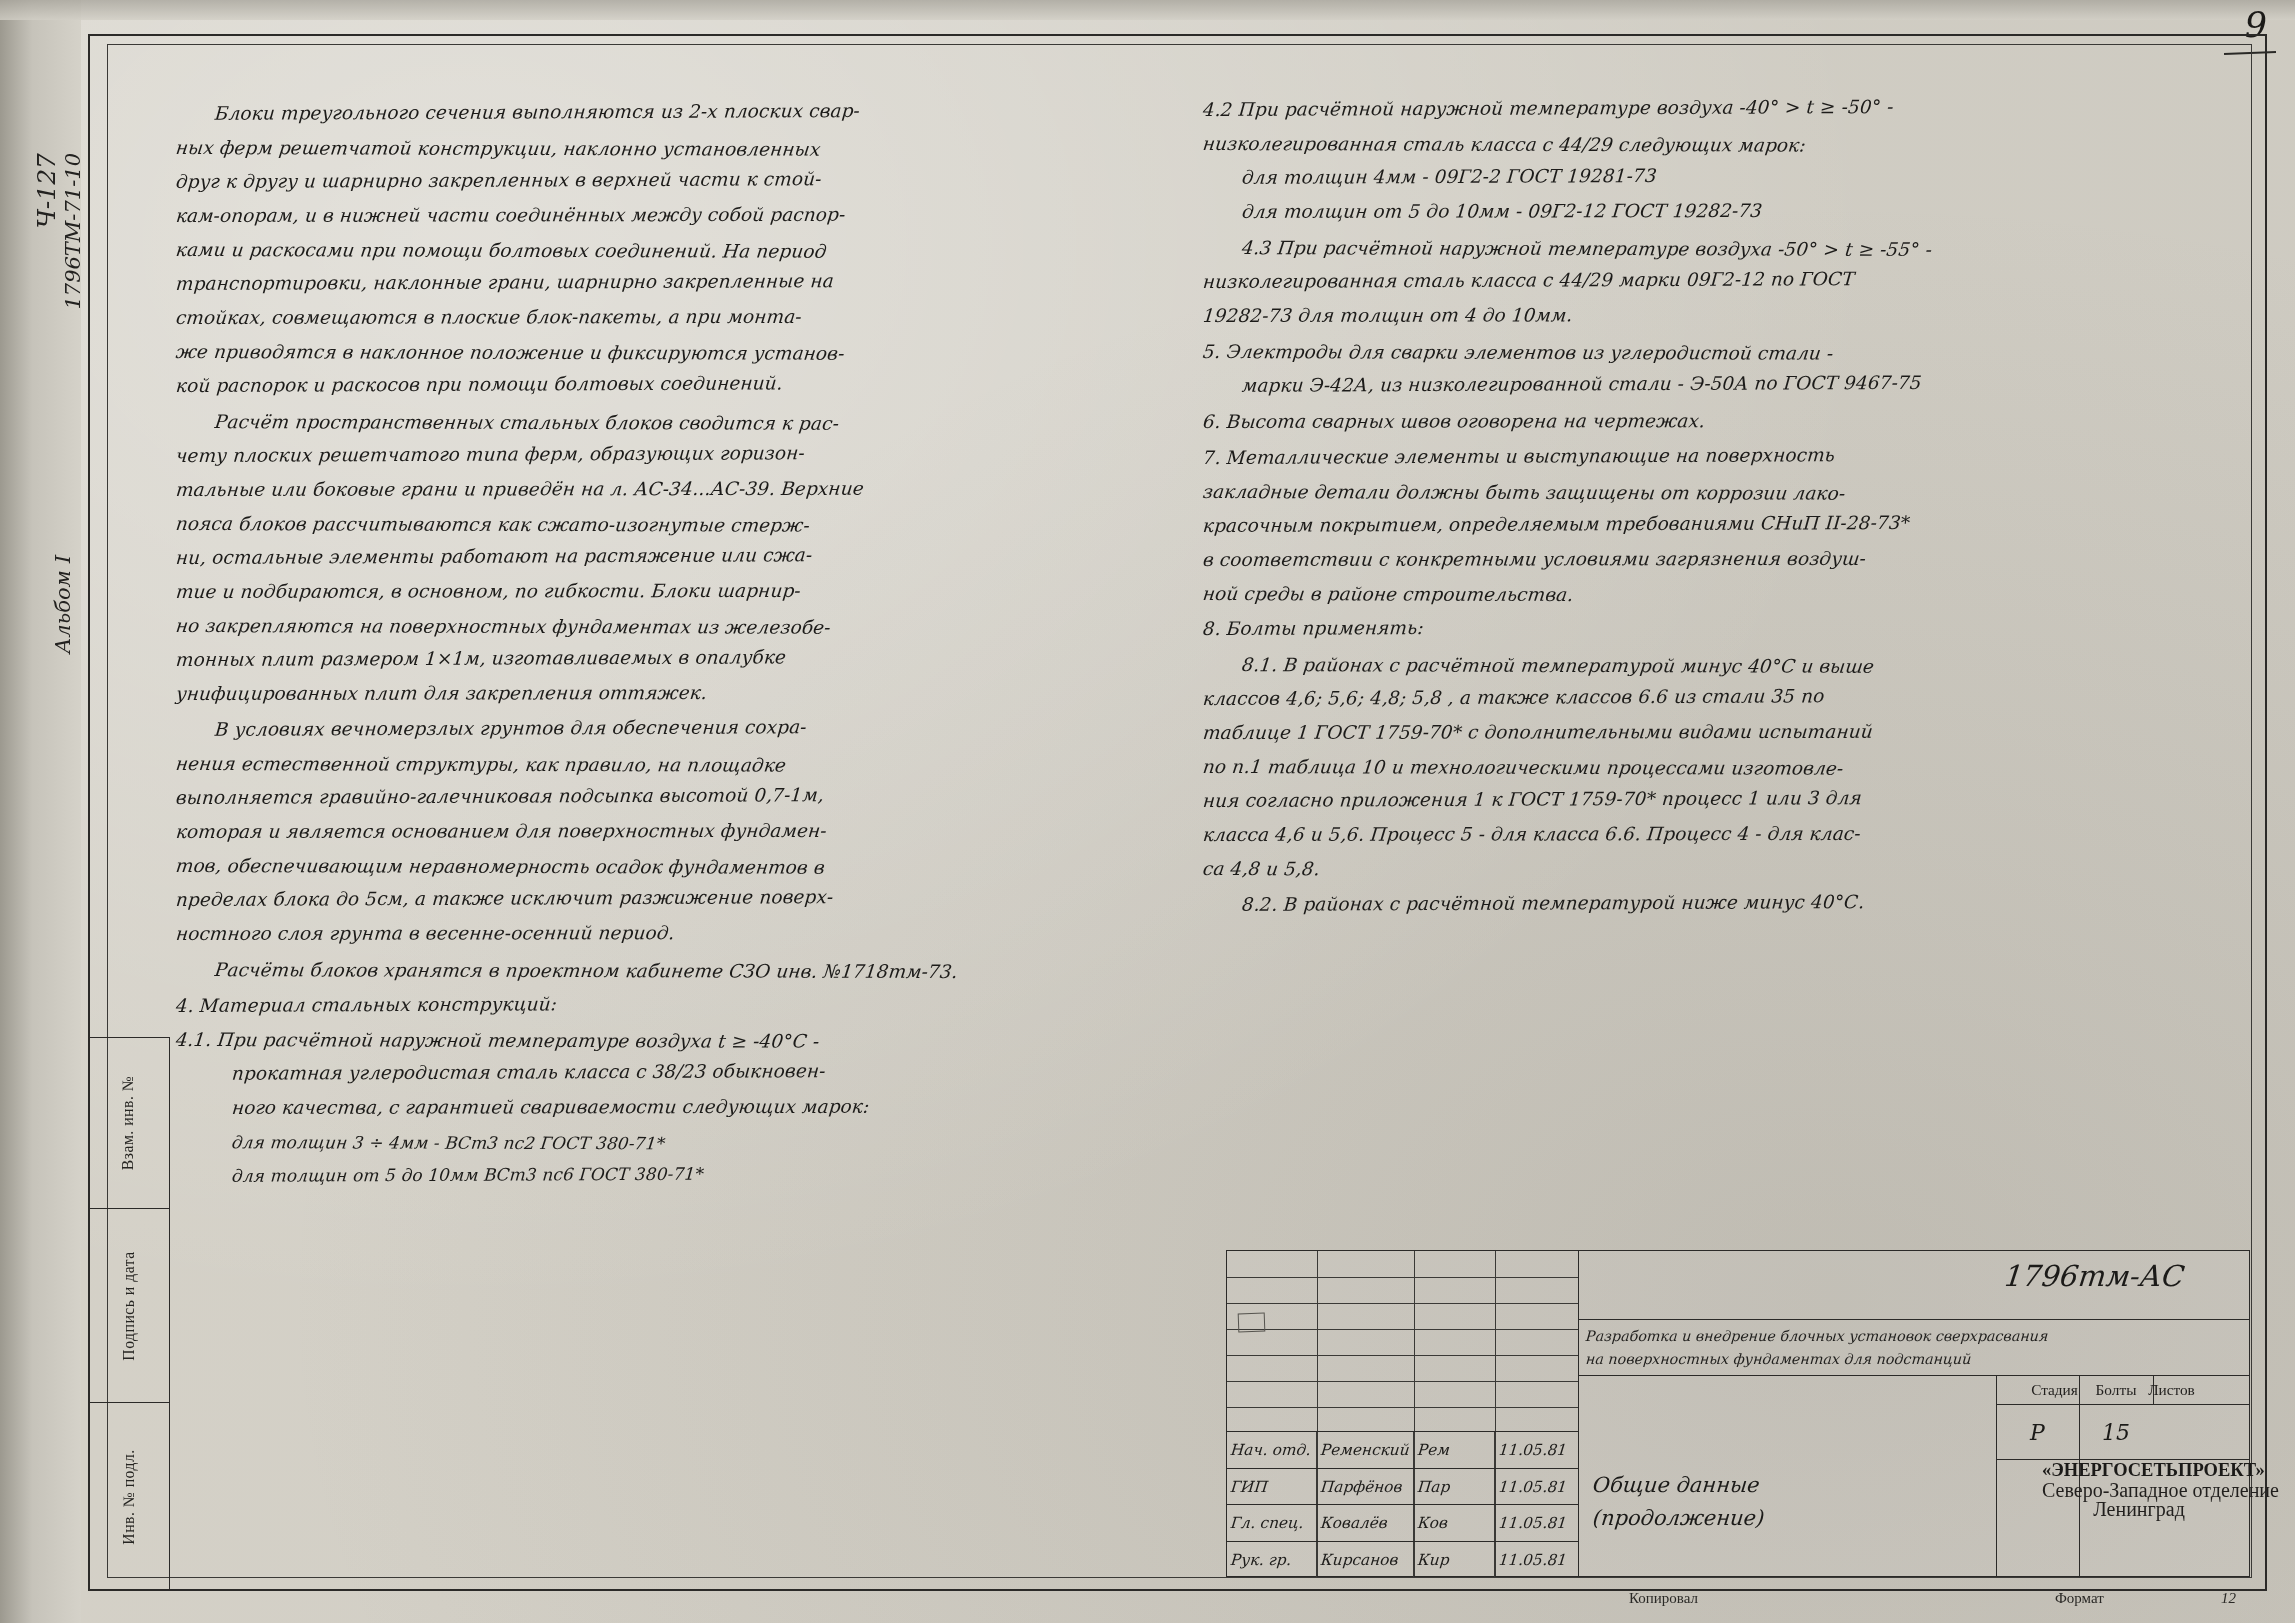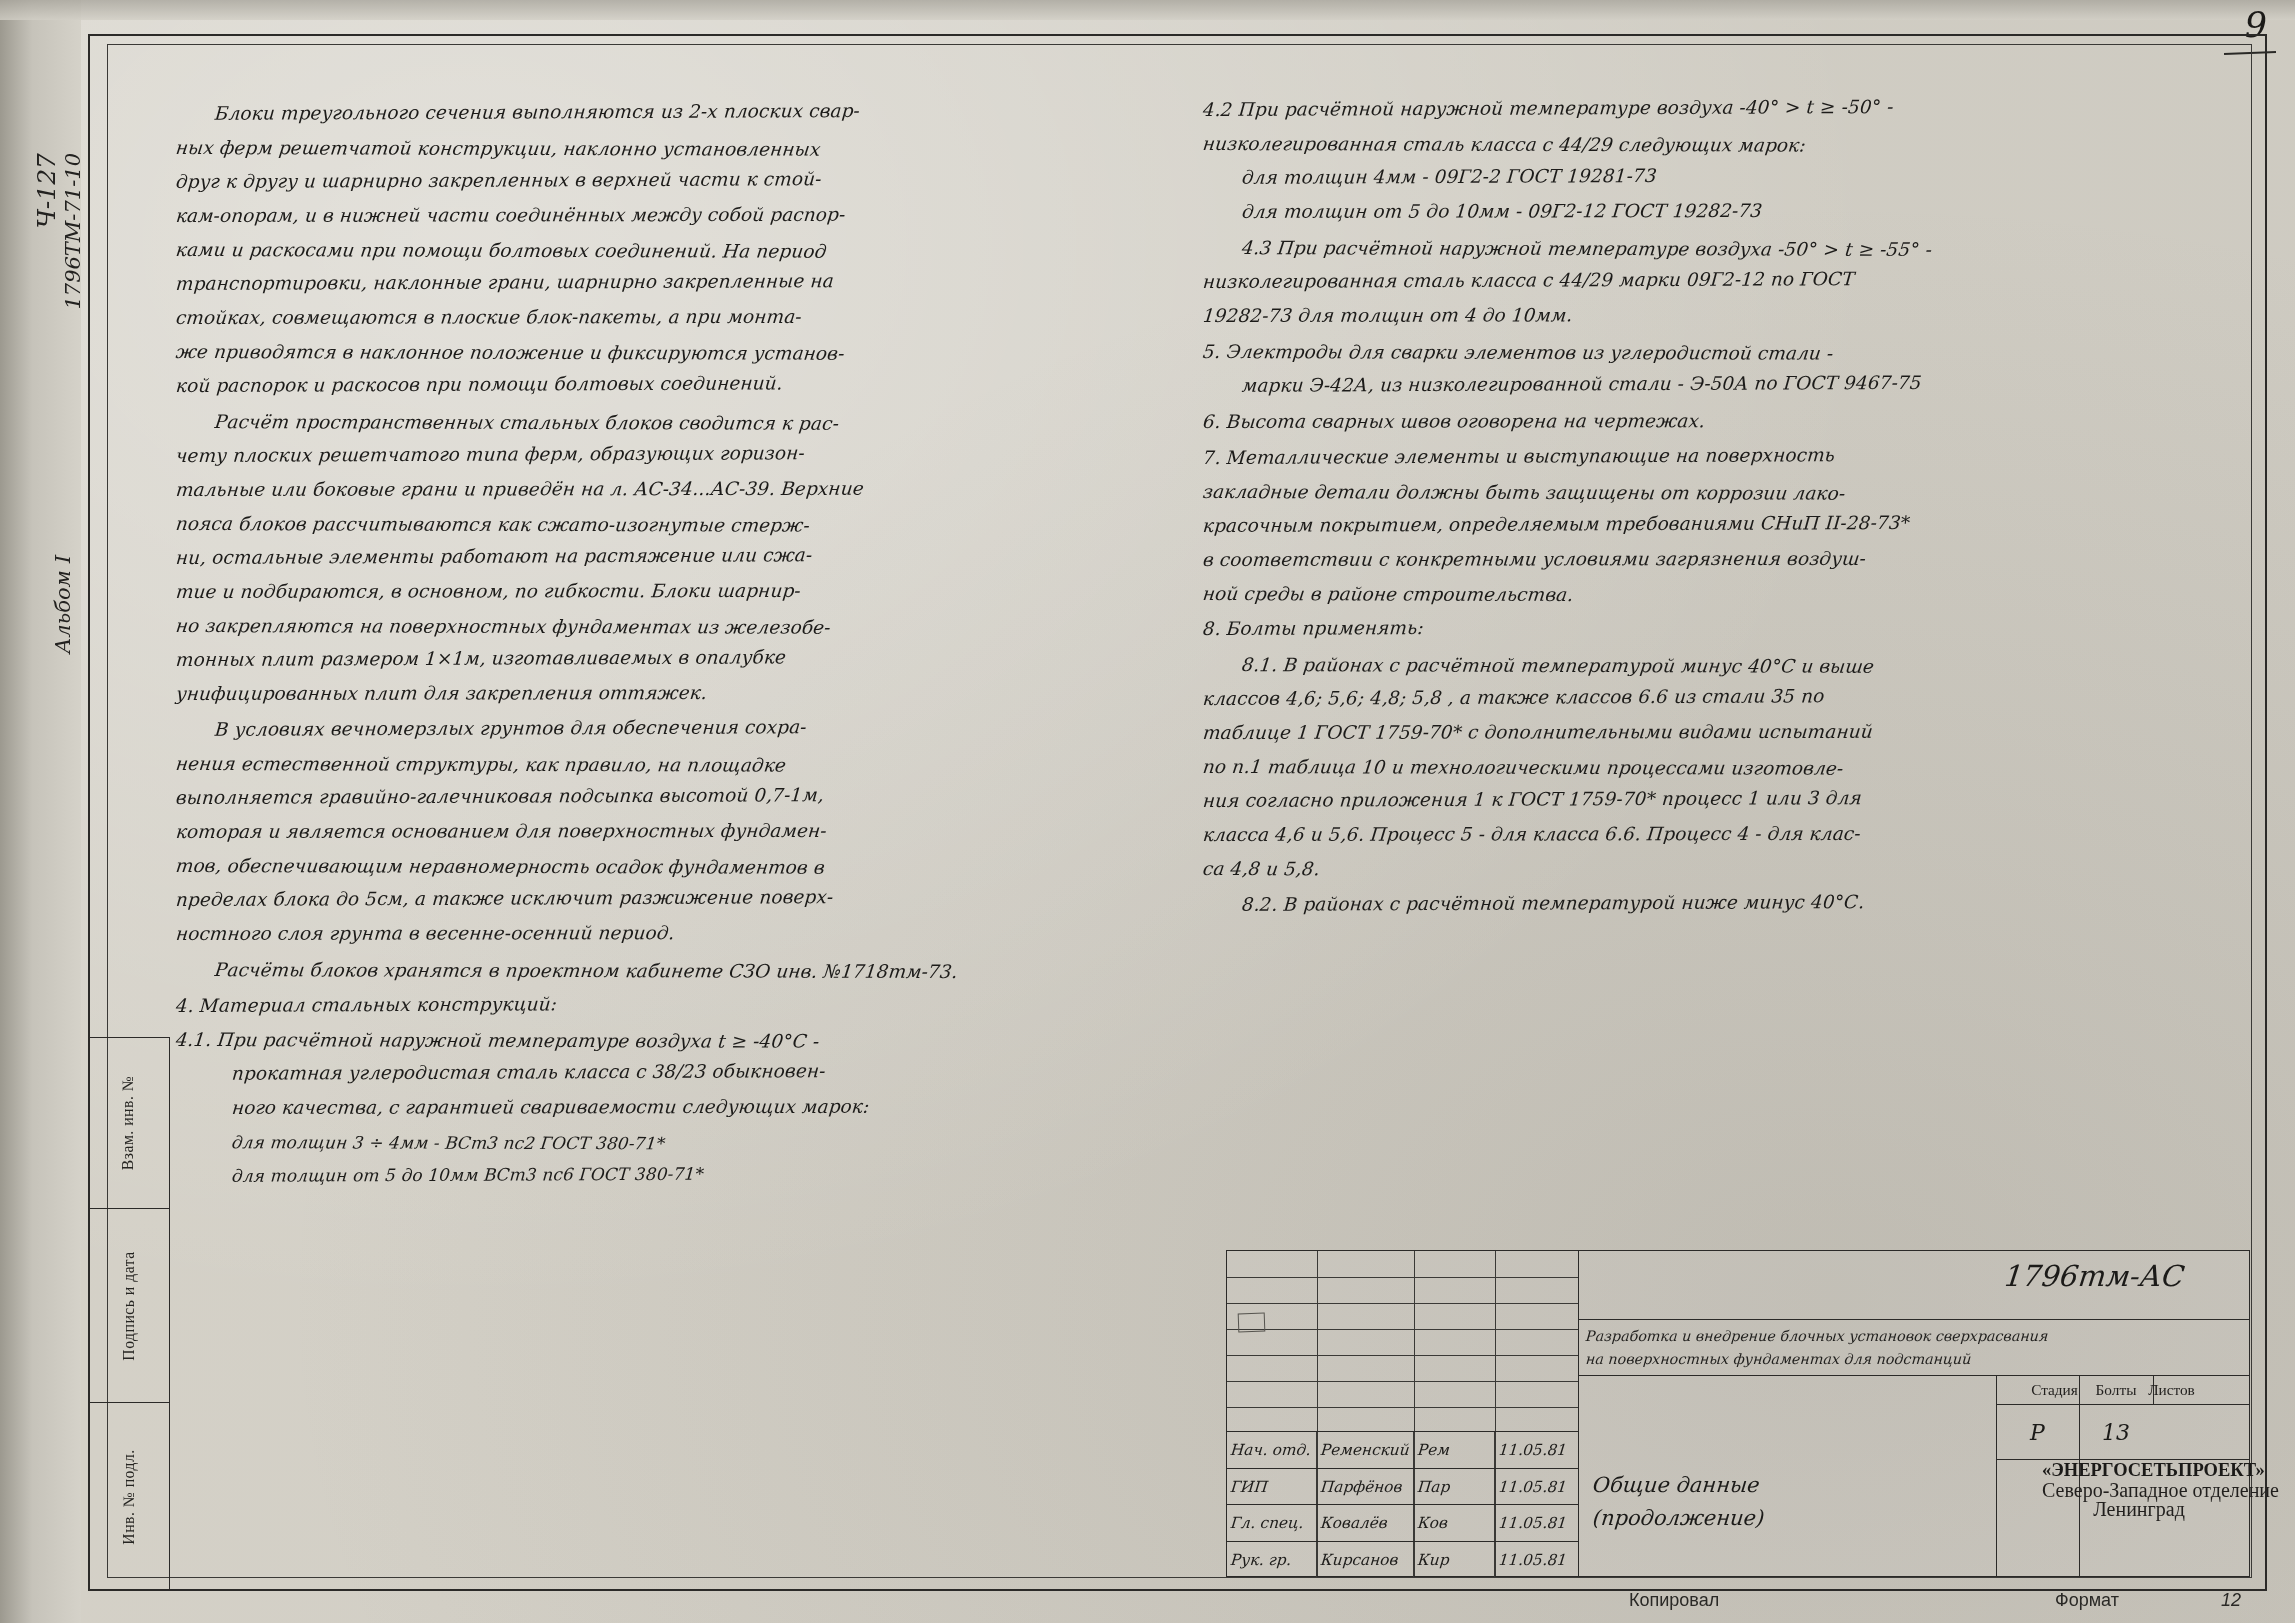--- a/index.html
+++ b/index.html
@@ -321,22 +321,22 @@
     font-family: "Liberation Serif", serif;
     font-size: 20px;
     color: #211f1d;
     line-height: 18.5px;
     white-space: nowrap;
   }
 
   
   .bottom-lab {
     position: absolute;
-    font-family: Liberation Sans, sans-serif;
-    font-size: 18px;
+    font-family: Liberation Serif, serif;
+    font-size: 15px;
     color: #2a2926;
   }
   .kopiroval { left: 1629px; top: 1590px; }
   .format { left: 2055px; top: 1590px; }
   .format-val { left: 2221px; top: 1590px; font-style: italic; }
   .tb-dot-box {
     position: absolute;
     left: 1238px; top: 1313px;
     width: 25px; height: 16.7px;
     border: 0.9px solid #55534e;
@@ -570,21 +570,21 @@
       <div class="tb-sep-v" style="left:500px; top:124px; bottom:0;"></div>
       <div class="tb-sep-v" style="left:574px; top:124px; height:29px;"></div>
       <div class="tb-sep-h" style="top:153px; left:417px;"></div>
       <div class="tb-sep-h" style="top:208px; left:417px;"></div>
 
       <div class="tb-stage-head" style="left:434px; width:83px;">Стадия</div>
       <div class="tb-stage-head" style="left:500px; width:74px;">Болты</div>
       <div class="tb-stage-head" style="left:546px; width:93px;">Листов</div>
 
       <div class="tb-stage-val" style="left:417px; width:83px;">Р</div>
-      <div class="tb-stage-val" style="left:500px; width:74px;">13</div>
+      <div class="tb-stage-val" style="left:500px; width:74px;">15</div>
       <div class="tb-stage-val" style="left:574px; width:93px;"></div>
 
       <div class="tb-object">
         <div class="ol">Общие данные</div>
         <div class="ol">(продолжение)</div>
       </div>
 
       <div class="tb-org">
         <div class="org1">«ЭНЕРГОСЕТЬПРОЕКТ»</div>
         <div class="org2">Северо-Западное отделение</div>

